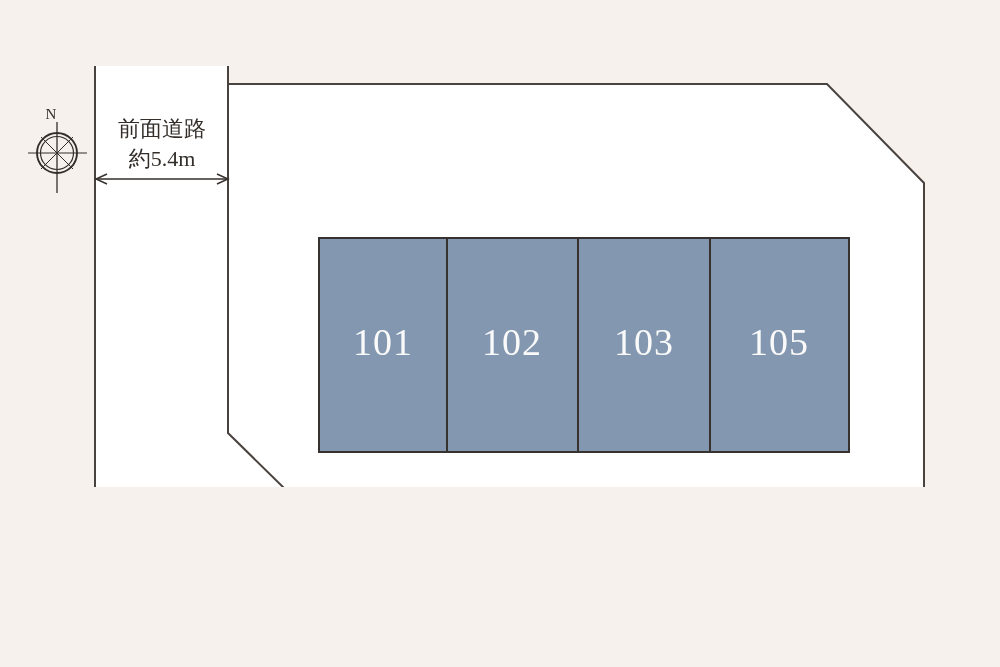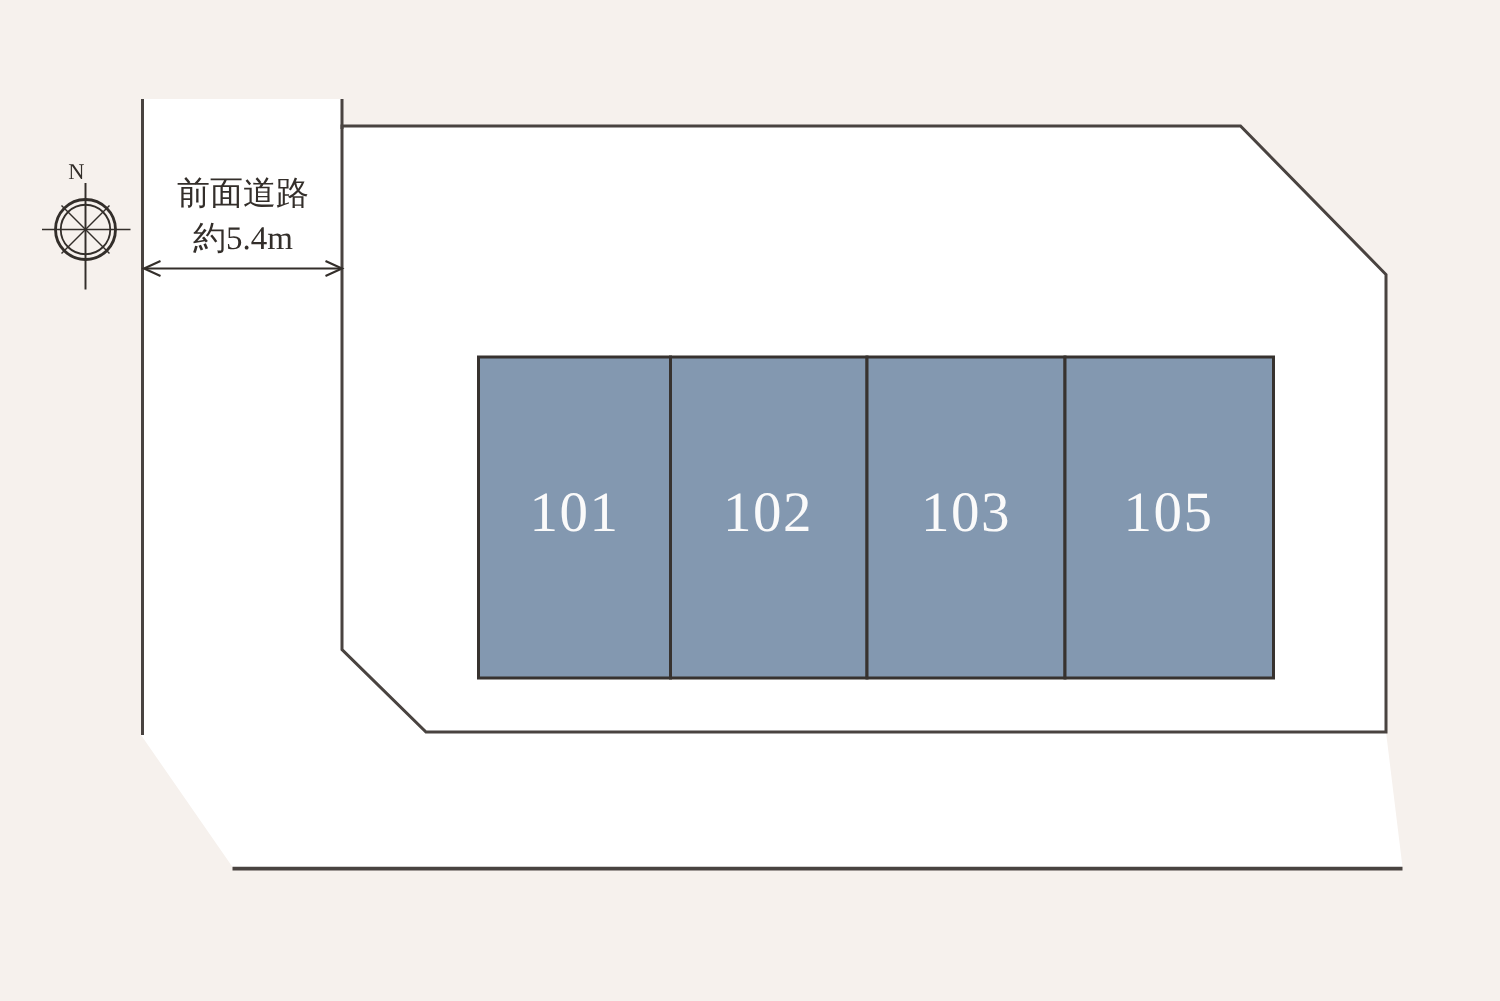--- a/index.html
+++ b/index.html
@@ -3,21 +3,21 @@
 <meta charset="utf-8">
 <style>
   html, body {
     margin: 0;
     padding: 0;
     background: #f6f1ed;
   }
   .plan-canvas {
     position: relative;
     width: 1000px;
-    height: 667px;
+    height: 487px;
     overflow: hidden;
     text-decoration: underline;
   }
   svg { display: block; }
   .cjk-serif {
     font-family: "Liberation Serif", "DejaVu Serif", serif;
   }
   .unit-num {
     font-family: "Liberation Serif", "DejaVu Serif", serif;
     letter-spacing: 1px;

